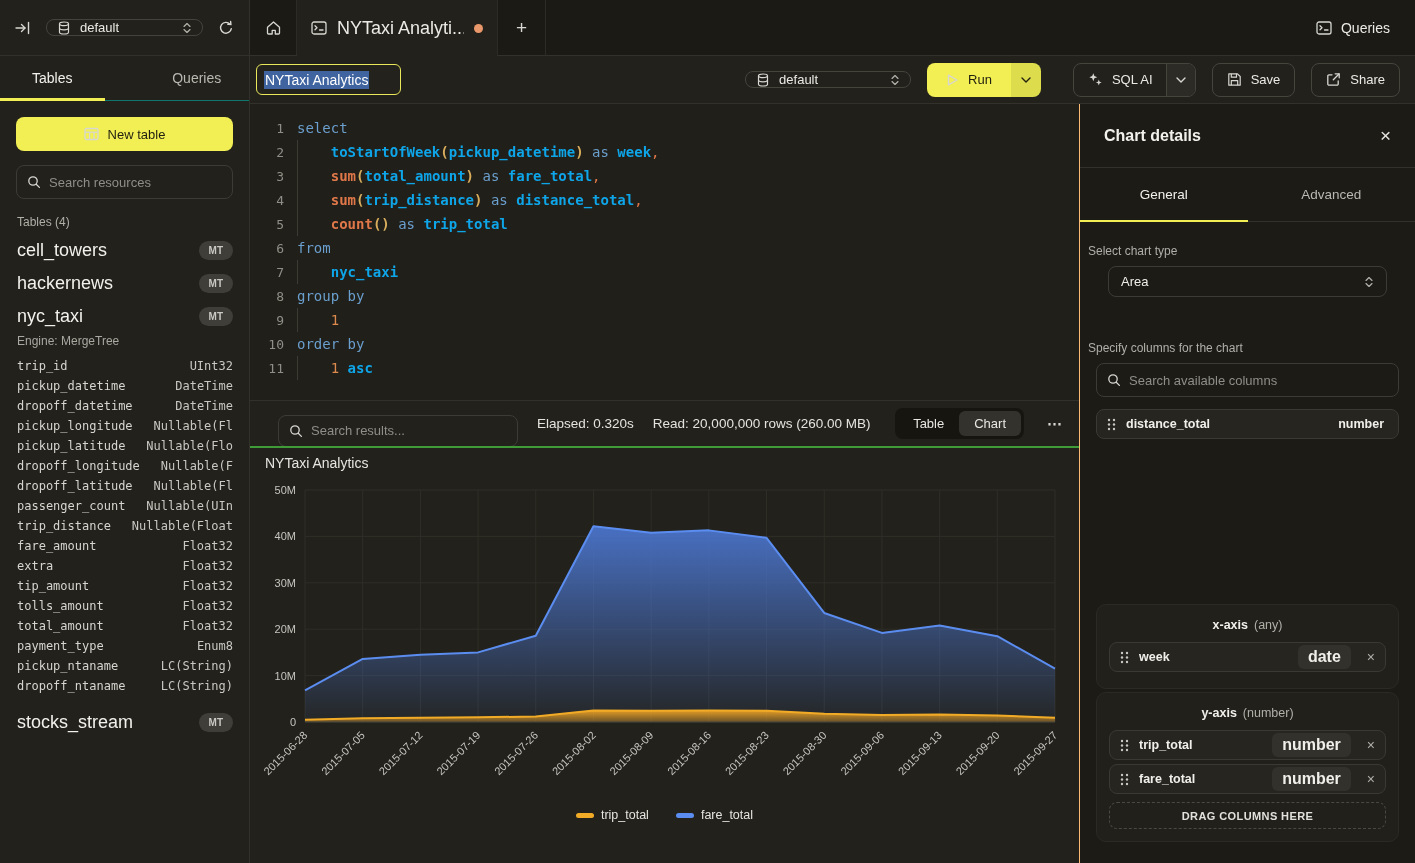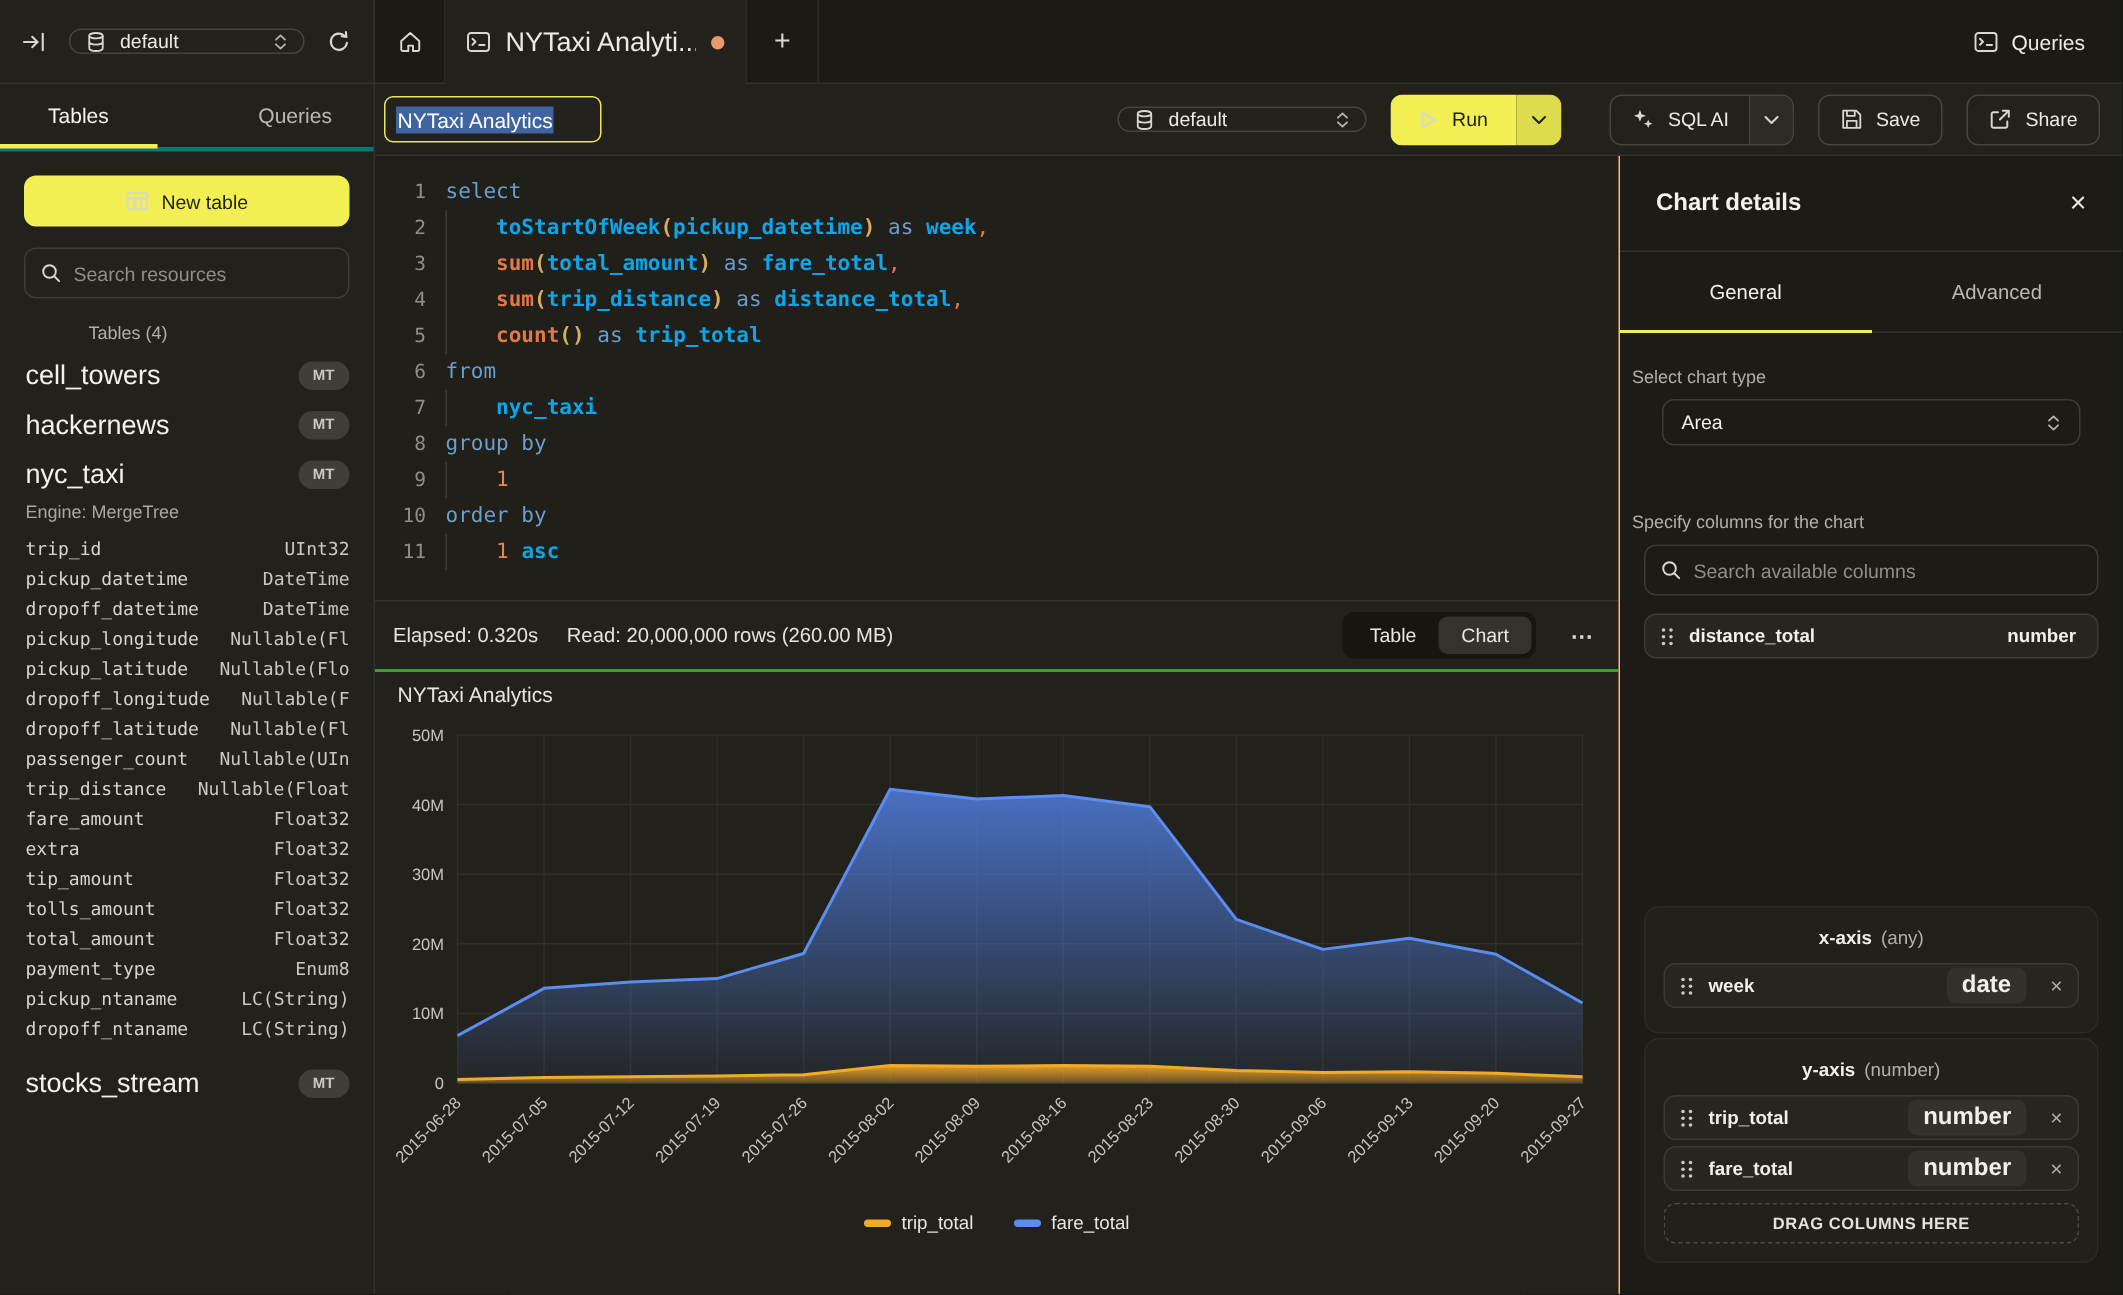--- a/index.html
+++ b/index.html
@@ -34,35 +34,35 @@
   .tab-active .tab-label { font-size:18px; color:#eceae4; white-space:nowrap; overflow:hidden; flex:1; }
   .dirty-dot { width:9px; height:9px; border-radius:50%; background:#e9986b; flex:none; }
   .tab-plus { width:48px; flex:none; display:flex; align-items:center; justify-content:center;
     border-right:1px solid #2c2b25; color:#d8d7d1; font-size:19px; cursor:pointer; }
   .queries-btn { margin-left:auto; display:flex; align-items:center; gap:9px; padding:0 25px;
     color:#eceae4; font-size:14px; cursor:pointer; }
 
   
   .sidebar { position:absolute; left:0; top:56px; width:250px; bottom:0; background:#22211b;
     border-right:1px solid #32312b; display:flex; flex-direction:column; }
-  .side-tabs { height:45px; flex:none; display:flex; border-bottom:3px solid #0f766e;gap:40px; }
+  .side-tabs { height:45px; flex:none; display:flex; border-bottom:1px solid #0f766e;gap:40px; }
   .side-tab { flex:1; display:flex; align-items:center; justify-content:center; font-size:14px;
     color:#b9b8b1; position:relative; cursor:pointer; }
   .side-tab.active { color:#f2f1eb; }
   .side-tab.active::after { content:''; position:absolute; left:0; right:0; bottom:-1px; height:3px; background:#f1ef54; }
   .new-table-btn { margin:16px 16px 0; height:34px; flex:none; background:#f1ef54; color:#201f10;
     border-radius:8px; display:flex; align-items:center; justify-content:center; gap:9px;
     font-size:13px; font-weight:500; cursor:pointer; }
   .search-box { margin:14px 16px 0; height:34px; flex:none; border:1px solid #3c3b35; border-radius:8px;
     display:flex; align-items:center; gap:8px; padding:0 10px; color:#8f8e88; }
   .search-box input { flex:1; background:transparent; border:none; color:#e6e5df; font-size:13px;
     font-family:"Liberation Sans",sans-serif; }
   .search-box input::placeholder { color:#8f8e88; }
   .tables-section { padding:16px 16px 0 17px; overflow:hidden; }
-  .section-title { font-size:12px; color:#b0afa8; margin-bottom:5px;margin-left:42px; }
+  .section-title { font-size:12px; color:#b0afa8; margin-bottom:5px; }
   .table-row { height:33px; display:flex; align-items:center; justify-content:space-between; cursor:pointer; }
   .table-name { font-size:18px; font-weight:400; color:#f2f1eb; }
   .mt-badge { background:#3f3e38; color:#c9c8c2; font-size:10px; font-weight:700;
     padding:4px 10px; border-radius:10px; }
   .engine-line { font-size:12px; color:#a9a8a1; margin:1px 0 8px; }
   .cols-wrap { margin-bottom:10px; }
   .col-row { display:flex; justify-content:space-between; align-items:center; height:20px;
     font-family:"DejaVu Sans Mono",monospace; font-size:12px; white-space:nowrap; }
   .col-name { color:#d6d5cf; }
   .col-type { color:#c9c8c2; }
@@ -427,20 +427,29 @@
       <div class="code-line ind"><span class="gutter">5</span><span class="code"><span class="tx">    </span><span class="fn">count</span><span class="pn">()</span><span class="tx"> </span><span class="kw">as</span><span class="tx"> </span><span class="tx">trip_total</span></span></div>
       <div class="code-line"><span class="gutter">6</span><span class="code"><span class="kw">from</span></span></div>
       <div class="code-line ind"><span class="gutter">7</span><span class="code"><span class="tx">    nyc_taxi</span></span></div>
       <div class="code-line"><span class="gutter">8</span><span class="code"><span class="kw">group by</span></span></div>
       <div class="code-line ind"><span class="gutter">9</span><span class="code"><span class="nm">    1</span></span></div>
       <div class="code-line"><span class="gutter">10</span><span class="code"><span class="kw">order by</span></span></div>
       <div class="code-line ind"><span class="gutter">11</span><span class="code"><span class="nm">    1</span><span class="tx"> asc</span></span></div>
     </div>
 
   <div class="results-bar">
+    <div class="search-box results-search">
+      <span class="icon-btn">
+        <svg width="14" height="14" viewBox="0 0 14 14" stroke="currentColor" fill="none" stroke-width="1.3" stroke-linecap="round">
+            <circle cx="6" cy="6" r="4.2"></circle>
+            <path d="M9.2 9.2l3.2 3.2"></path>
+          </svg>
+      </span>
+      <input type="text" placeholder="Search results..." style="">
+    </div>
     <span class="stat">Elapsed: 0.320s</span>
     <span class="stat">Read: 20,000,000 rows (260.00 MB)</span>
     <div class="view-toggle">
       <div class="seg">Table</div>
       <div class="seg active">Chart</div>
     </div>
     <span class="more-btn">⋯</span>
   </div>
   <div class="green-line"></div>
 

